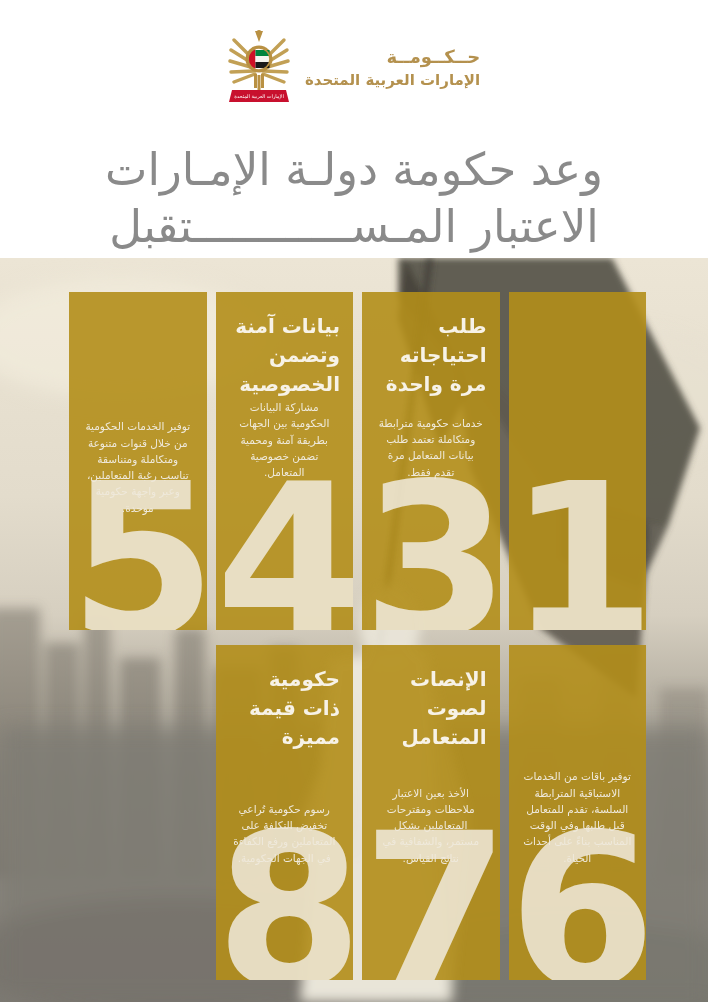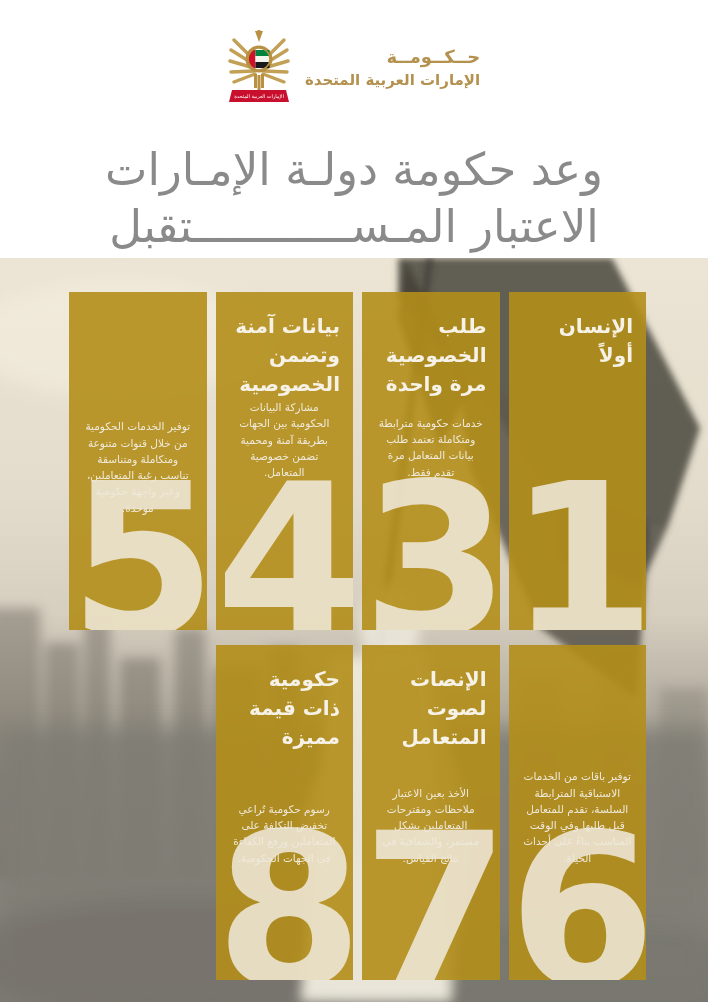--- a/index.html
+++ b/index.html
@@ -175,29 +175,27 @@
   </header>
 
   <h1 class="title">
     <div class="title-line">وعد حكومة دولـة الإمـارات</div>
     <div class="title-line">الاعتبار المـســــــــــــتقبل</div>
   </h1>
 
   <main class="grid">
 
     <article class="card row1">
-      <h3 class="card-title">الإنسان
-أولاً</h3>
       <div class="card-number">1</div>
     </article>
 
 
     <article class="card row1">
       <h3 class="card-title">طلب
-الخصوصية
+احتياجاته
 مرة واحدة</h3>
       <p class="card-body">خدمات حكومية مترابطة ومتكاملة تعتمد طلب بيانات المتعامل مرة تقدم فقط.</p>
       <div class="card-number">3</div>
     </article>
 
     <article class="card row1">
       <h3 class="card-title">بيانات آمنة
 وتضمن
 الخصوصية</h3>
       <p class="card-body">مشاركة البيانات الحكومية بين الجهات بطريقة آمنة ومحمية تضمن خصوصية المتعامل.</p>

